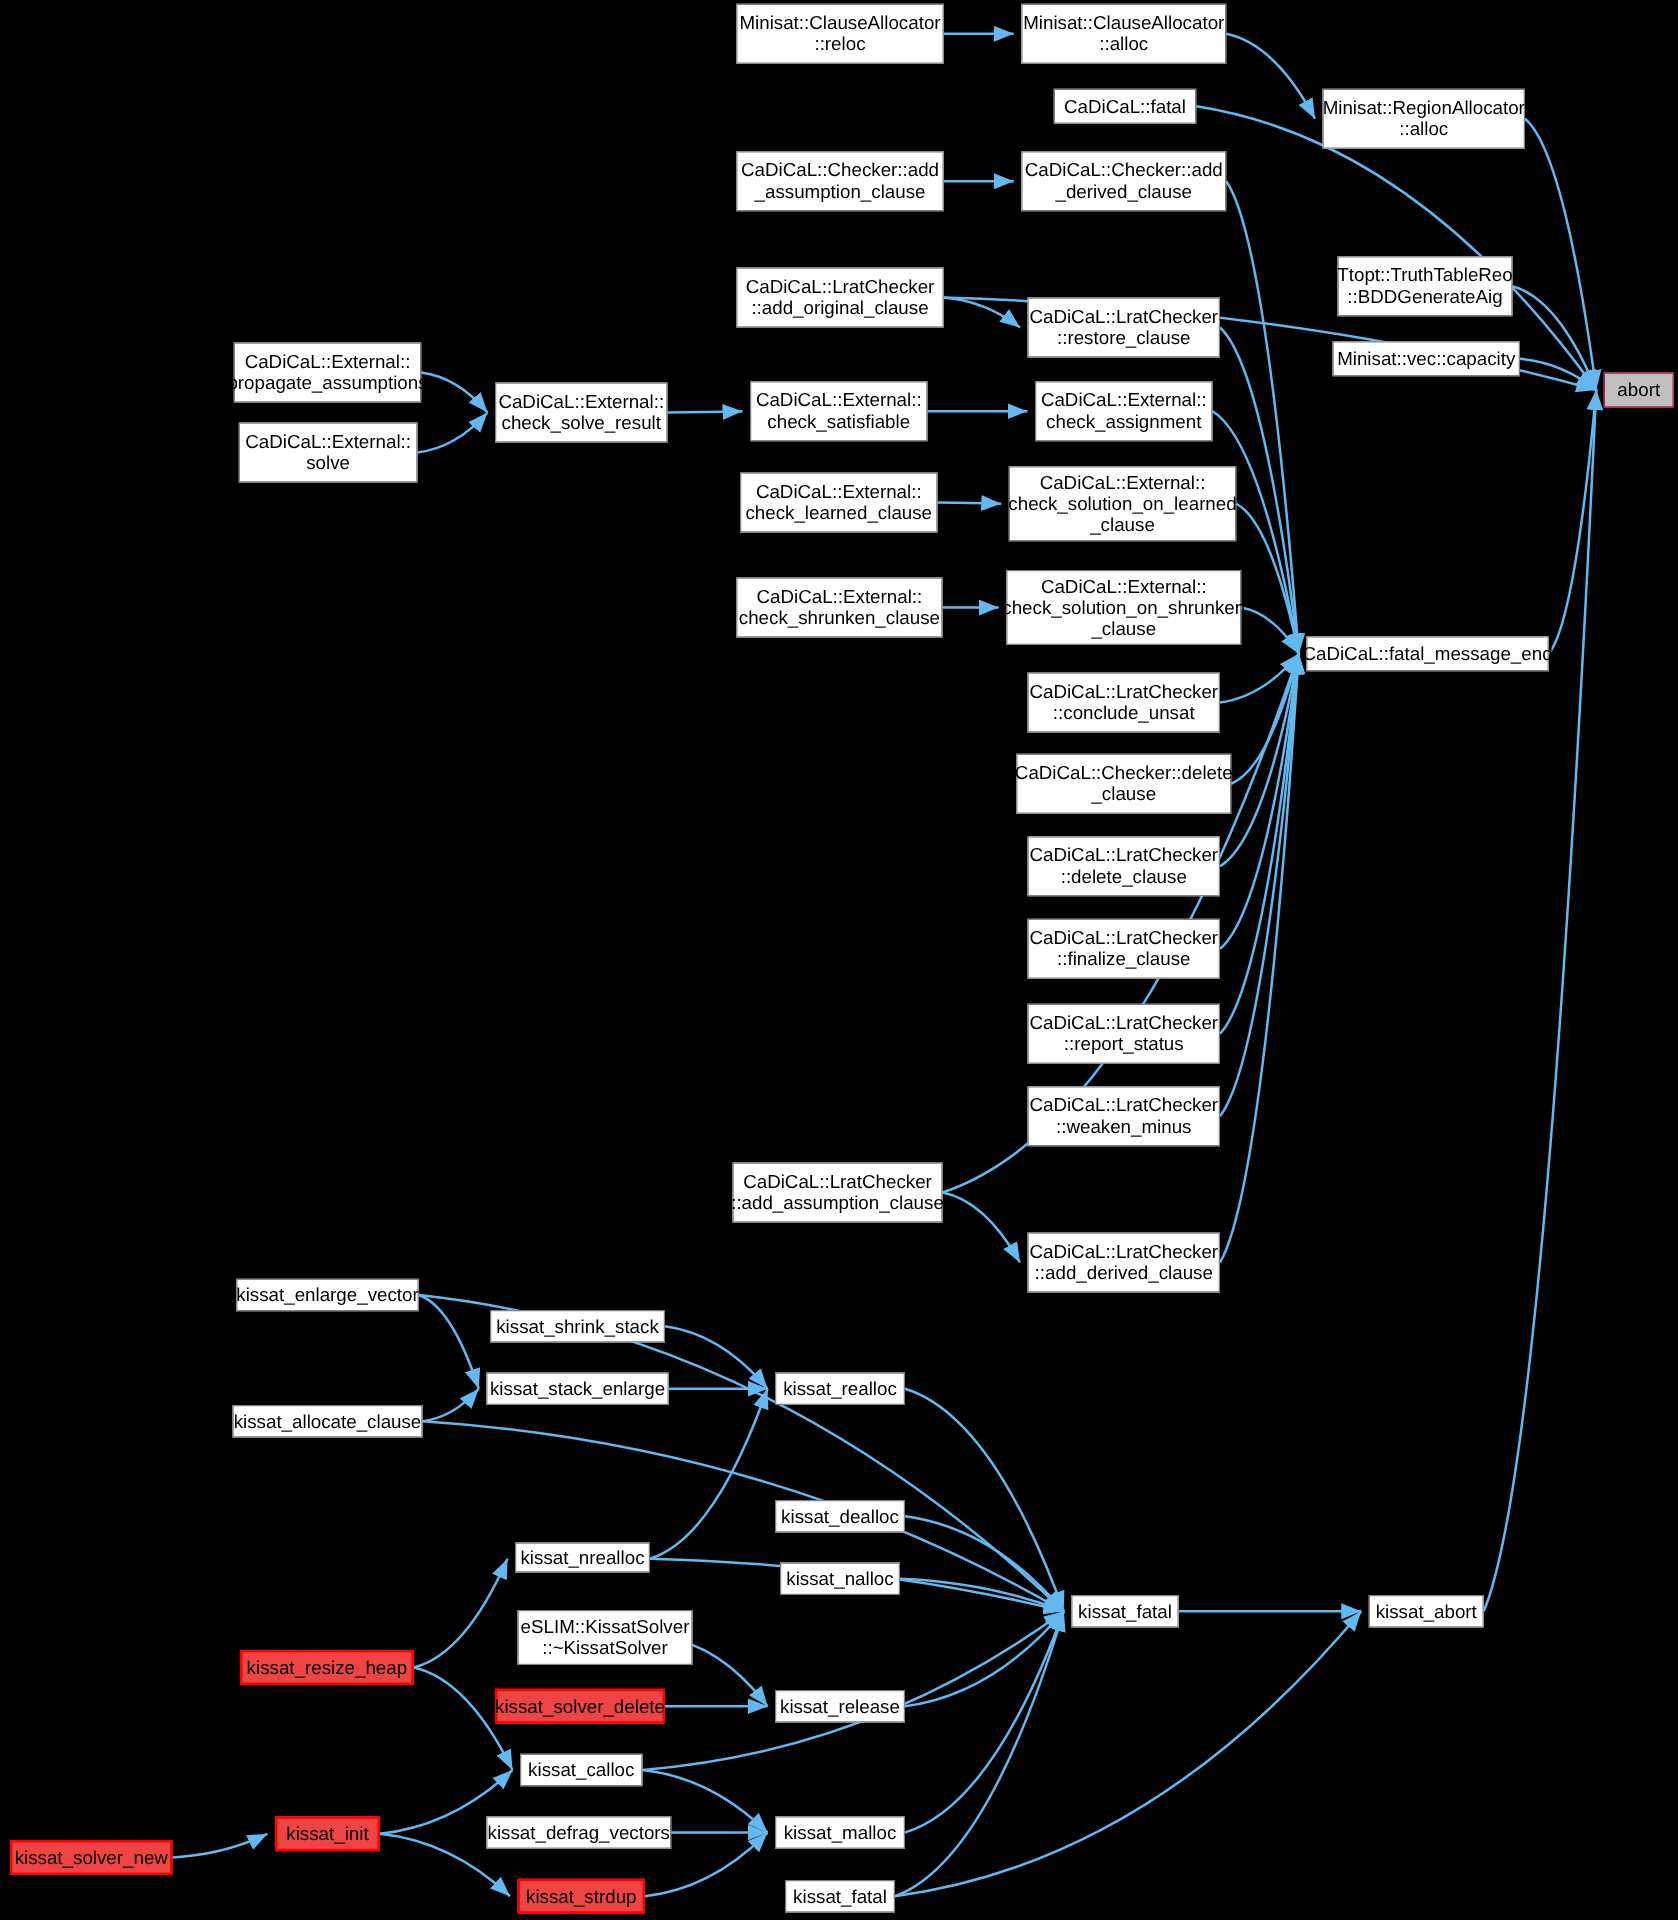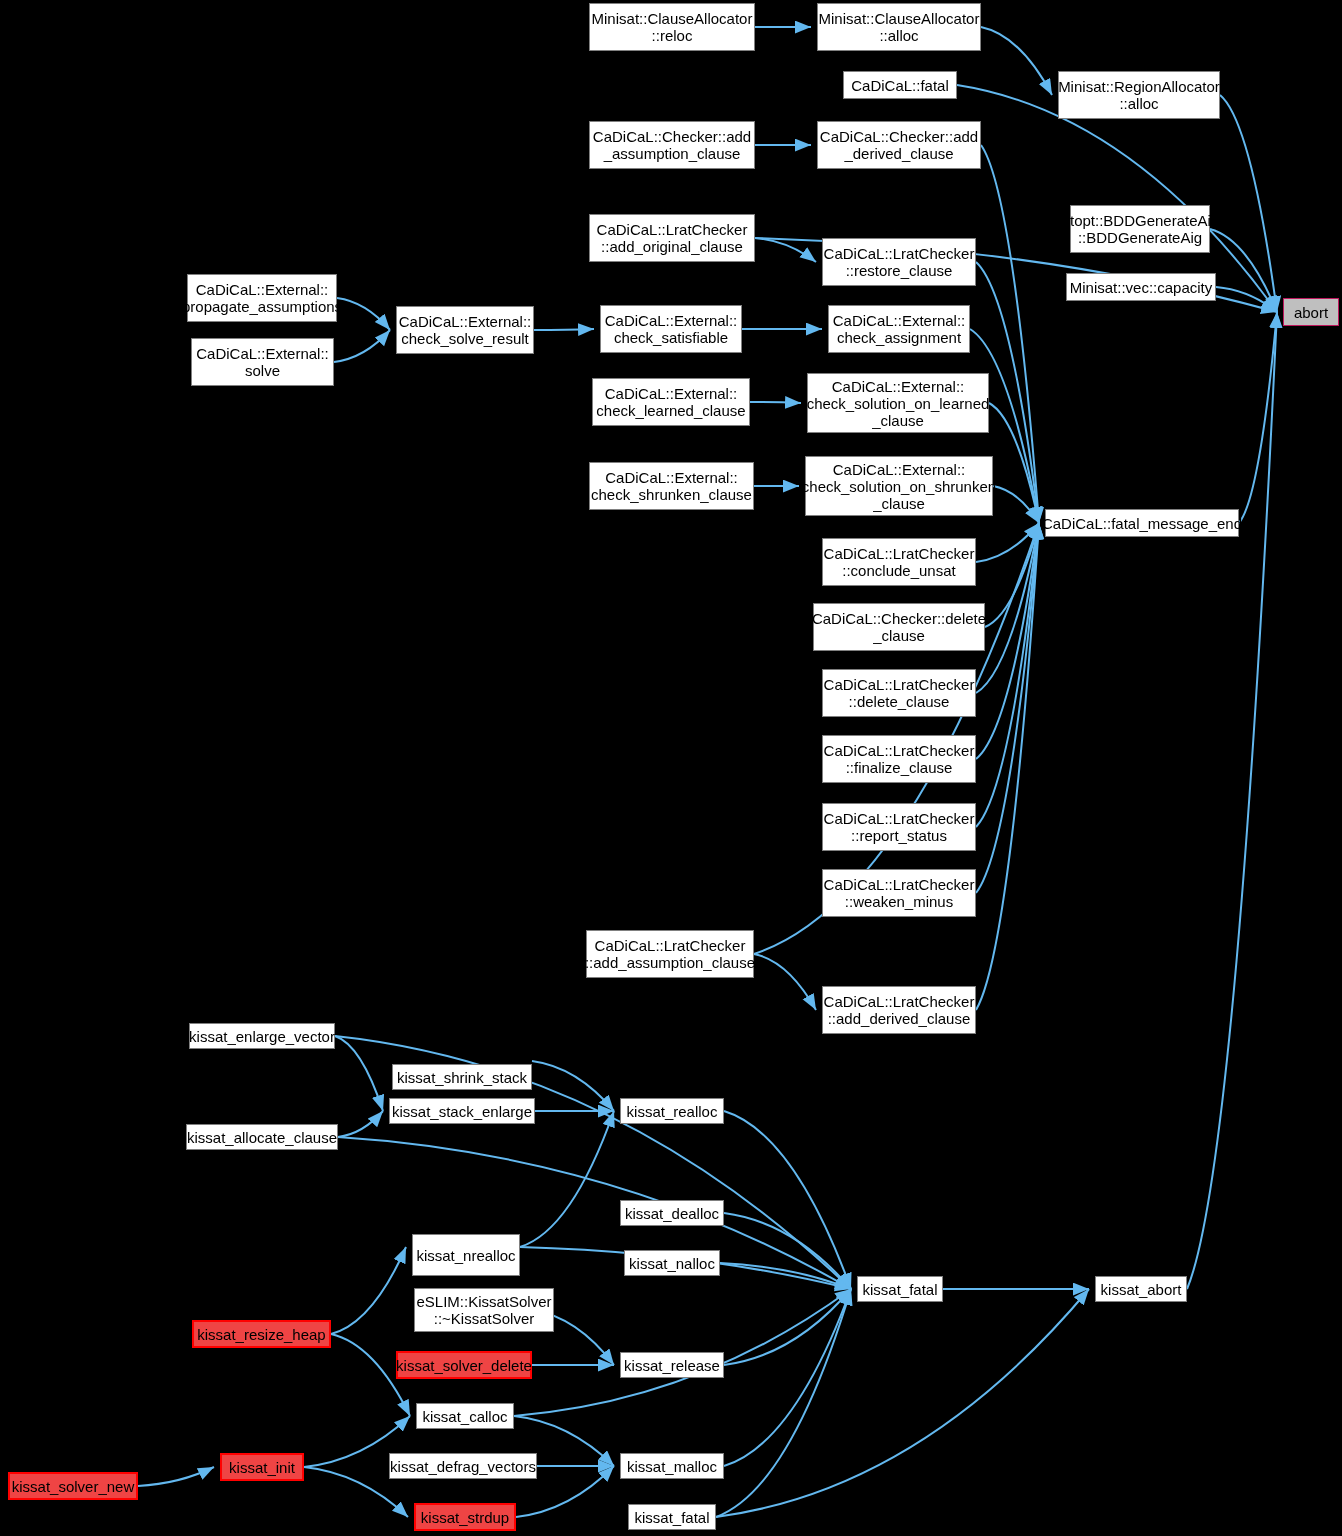--- a/index.html
+++ b/index.html
@@ -89,21 +89,21 @@
 ::reloc</div>
       <div class="node" style="left: 817px; top: 3px; width: 164px; height: 48px;">Minisat::ClauseAllocator
 ::alloc</div>
       <div class="node" style="left: 1058px; top: 71px; width: 162px; height: 48px;">Minisat::RegionAllocator
 ::alloc</div>
       <div class="node" style="left: 843px; top: 71px; width: 114px; height: 28px;">CaDiCaL::fatal</div>
       <div class="node" style="left: 589px; top: 121px; width: 166px; height: 48px;">CaDiCaL::Checker::add
 _assumption_clause</div>
       <div class="node" style="left: 817px; top: 121px; width: 164px; height: 48px;">CaDiCaL::Checker::add
 _derived_clause</div>
-      <div class="node" style="left: 1070px; top: 205px; width: 140px; height: 48px;">Ttopt::BDDGenerateAig
+      <div class="node" style="left: 1070px; top: 205px; width: 140px; height: 48px;">Ttopt::TruthTableReo
 ::BDDGenerateAig</div>
       <div class="node" style="left: 589px; top: 214px; width: 166px; height: 48px;">CaDiCaL::LratChecker
 ::add_original_clause</div>
       <div class="node" style="left: 822px; top: 238px; width: 154px; height: 48px;">CaDiCaL::LratChecker
 ::restore_clause</div>
       <div class="node" style="left: 1066px; top: 273px; width: 150px; height: 28px;">Minisat::vec::capacity</div>
       <div class="node gray" style="left: 1283px; top: 298px; width: 56px; height: 28px;">abort</div>
       <div class="node" style="left: 187px; top: 274px; width: 150px; height: 48px;">CaDiCaL::External::
 propagate_assumptions</div>
       <div class="node" style="left: 396px; top: 306px; width: 138px; height: 48px;">CaDiCaL::External::
@@ -135,27 +135,27 @@
 ::finalize_clause</div>
       <div class="node" style="left: 822px; top: 803px; width: 154px; height: 48px;">CaDiCaL::LratChecker
 ::report_status</div>
       <div class="node" style="left: 822px; top: 869px; width: 154px; height: 48px;">CaDiCaL::LratChecker
 ::weaken_minus</div>
       <div class="node" style="left: 586px; top: 930px; width: 168px; height: 48px;">CaDiCaL::LratChecker
 ::add_assumption_clause</div>
       <div class="node" style="left: 822px; top: 986px; width: 154px; height: 48px;">CaDiCaL::LratChecker
 ::add_derived_clause</div>
       <div class="node" style="left: 189px; top: 1023px; width: 146px; height: 26px;">kissat_enlarge_vector</div>
-      <div class="node" style="left: 392px; top: 1048px; width: 140px; height: 26px; margin-top: 16px;">kissat_shrink_stack</div>
+      <div class="node" style="left: 392px; top: 1048px; width: 140px; height: 26px;">kissat_shrink_stack</div>
       <div class="node" style="left: 389px; top: 1098px; width: 146px; height: 26px;">kissat_stack_enlarge</div>
       <div class="node" style="left: 620px; top: 1098px; width: 104px; height: 26px;">kissat_realloc</div>
       <div class="node" style="left: 186px; top: 1124px; width: 152px; height: 26px;">kissat_allocate_clause</div>
       <div class="node" style="left: 620px; top: 1200px; width: 104px; height: 26px;">kissat_dealloc</div>
       <div class="node" style="left: 624px; top: 1250px; width: 96px; height: 26px;">kissat_nalloc</div>
-      <div class="node" style="left: 412px; top: 1234px; width: 108px; height: 42px;">kissat_nrealloc</div>
+      <div class="node" style="left: 412px; top: 1234px; width: 108px; height: 24px;">kissat_nrealloc</div>
       <div class="node" style="left: 857px; top: 1276px; width: 86px; height: 26px;">kissat_fatal</div>
       <div class="node" style="left: 1095px; top: 1276px; width: 92px; height: 26px;">kissat_abort</div>
       <div class="node" style="left: 392px; top: 1288px; width: 140px; height: 44px; margin-left: 22px;">eSLIM::KissatSolver
 ::~KissatSolver</div>
       <div class="node red" style="left: 192px; top: 1320px; width: 139px; height: 28px;">kissat_resize_heap</div>
       <div class="node red" style="left: 396px; top: 1351px; width: 136px; height: 28px;">kissat_solver_delete</div>
       <div class="node" style="left: 620px; top: 1352px; width: 104px; height: 26px;">kissat_release</div>
       <div class="node" style="left: 416px; top: 1403px; width: 98px; height: 26px;">kissat_calloc</div>
       <div class="node red" style="left: 8px; top: 1472px; width: 130px; height: 28px;">kissat_solver_new</div>
       <div class="node red" style="left: 220px; top: 1453px; width: 84px; height: 28px; text-align: right;">kissat_init</div>

